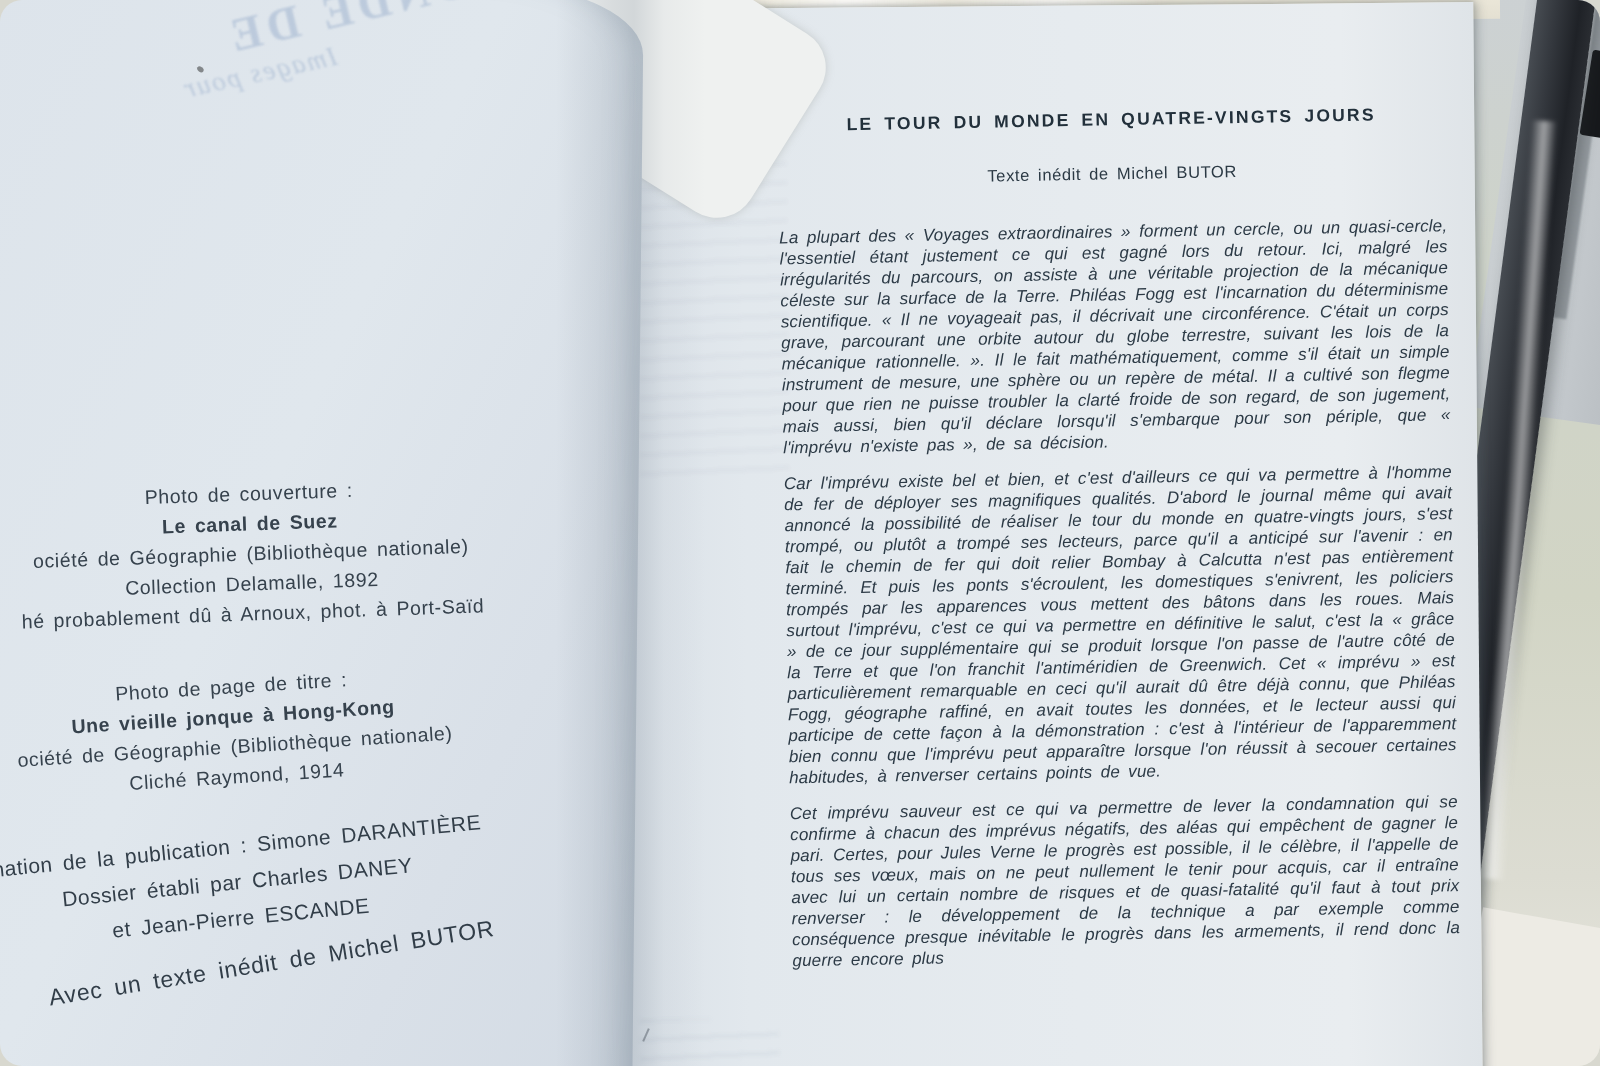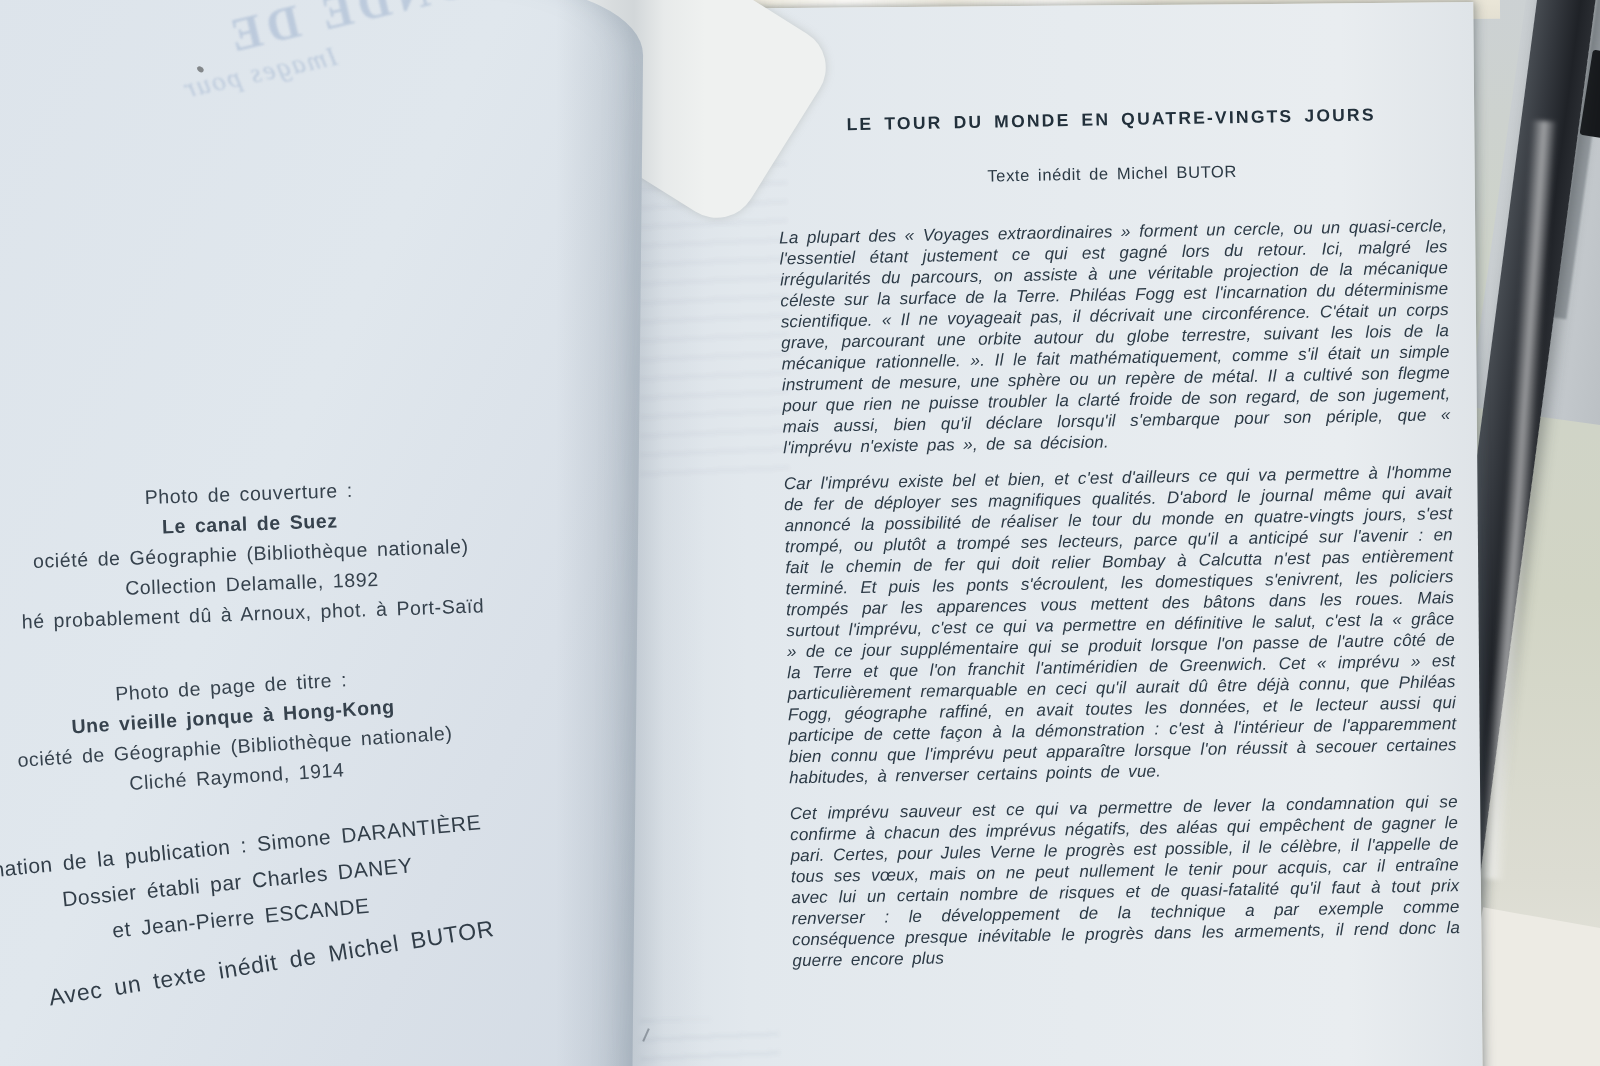--- a/index.html
+++ b/index.html
@@ -1,21 +1,21 @@
 <!DOCTYPE html>
 <html><head>
 <meta charset="utf-8">
 <style>
   html,body{margin:0;padding:0;}
   body{
     width:1600px;height:1066px;overflow:hidden;position:relative;
     background:#d8d8cf;
     font-family:"Liberation Sans", sans-serif;
   }
-  .stage{position:absolute;inset:0;overflow:hidden;}
+  .stage{position:absolute;inset:0;overflow:hidden;border-radius:22px;}
 
   
   .bg-strip{
     position:absolute;left:1430px;top:-20px;width:200px;height:1120px;
     background:linear-gradient(180deg,#ccd1d4 0%,#ced3c9 25%,#d2d5c5 55%,#dcdcd2 80%,#e9e8e1 100%);
   }
   .plastic-highlight{
     position:absolute;left:1505px;top:120px;width:26px;height:760px;
     background:linear-gradient(90deg,rgba(255,255,255,0),rgba(255,255,255,.55),rgba(255,255,255,0));
     transform:rotate(4deg);filter:blur(2px);

